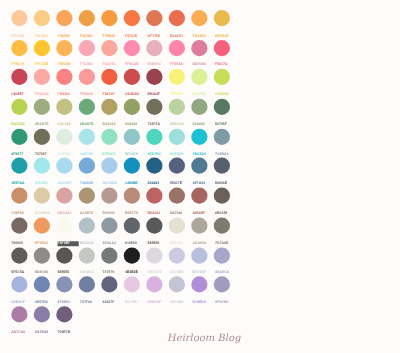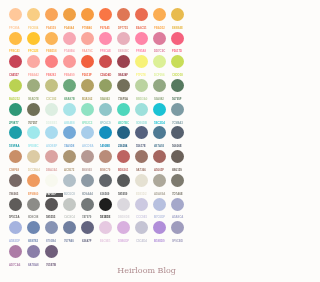--- a/index.html
+++ b/index.html
@@ -5,21 +5,21 @@
   html,body{margin:0;padding:0;}
   body{width:199px;height:282px;background:#fdfcfa;font-family:"Liberation Sans",sans-serif;overflow:hidden;}
   #sheet{position:relative;width:199px;height:282px;}
   .row{position:absolute;left:0;width:199px;height:13px;}
   .cell{position:absolute;top:0;width:13px;height:13px;}
   .dot{position:absolute;left:0;top:0;width:13px;height:13px;border-radius:50%;display:block;}
   .lbl{position:absolute;left:0.6px;top:18.9px;width:17px;height:4px;display:block;overflow:visible;opacity:0.999;}
   .lbl i{position:absolute;left:0;top:0;white-space:nowrap;font-style:normal;font-weight:700;font-size:48px;line-height:48px;transform:scale(0.0585);transform-origin:left top;}
   .lbl.hl{background:#585858;}
   .lbl.hl i{color:#f4f4f2;}
-  .sig{position:absolute;right:23px;bottom:7px;font-family:"DejaVu Serif",serif;font-size:8px;color:#b08d90;}
+  .sig{position:absolute;right:6px;bottom:7px;font-family:"DejaVu Serif",serif;font-style:italic;font-size:8px;color:#b08d90;}
 </style>
 </head>
 <body>
 
 <div id="sheet">
   <div class="row" style="top:7.90px">
    <div class="cell" style="left:8.90px">
     <span class="dot" style="background: rgb(255, 200, 154);"></span>
     <span class="lbl">
           <i style="color: rgb(255, 200, 154);">FFC89A</i>

